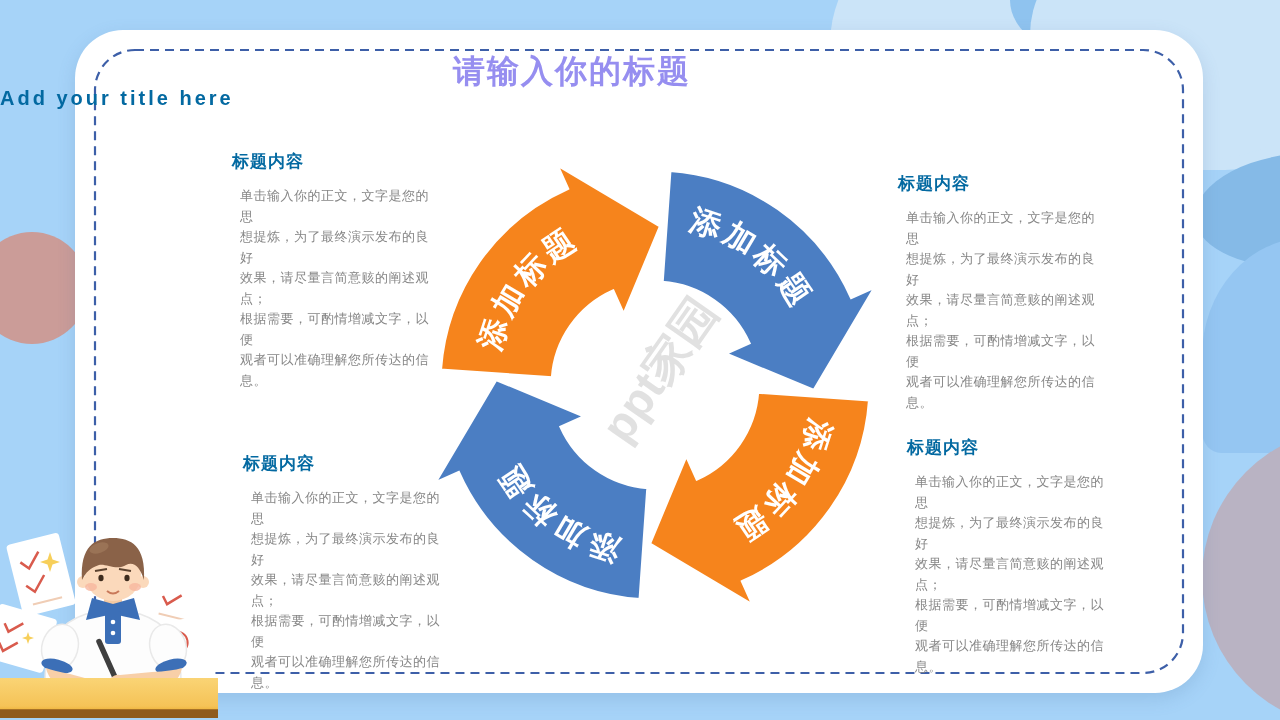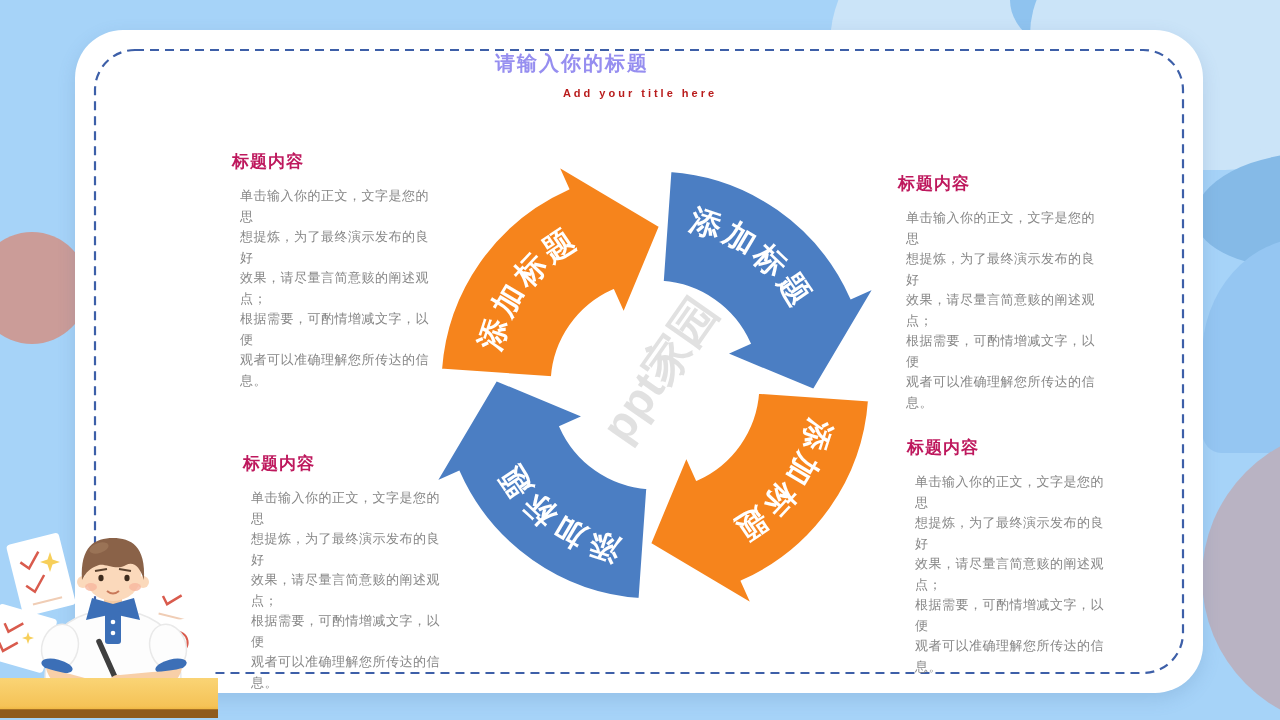--- a/index.html
+++ b/index.html
@@ -14,26 +14,26 @@
   .bg-wave-right1{left:1195px;top:152px;width:220px;height:115px;background:#85BAE7;border-radius:60% 0 0 45%;}
   .bg-wave-right2{left:1202px;top:238px;width:190px;height:215px;background:#95C6F2;border-radius:55% 0 0 10%;}
   .bg-pink-circle{left:-24px;top:232px;width:112px;height:112px;background:#CB9C98;border-radius:50%;}
   .bg-gray-circle{left:1202px;top:428px;width:300px;height:300px;background:#B9B3C3;border-radius:50%;}
   
   .card{left:75px;top:30px;width:1128px;height:663px;background:#FFFFFF;border-radius:48px;
         box-shadow:0 6px 18px rgba(70,110,160,.18);}
   .dash-svg{left:75px;top:30px;}
   
   .title-zh{left:0;top:50px;width:1144px;text-align:center;color:#968EF0;
-            font-size:20px;font-weight:bold;letter-spacing:2px;}
-  .title-en{left:0;top:87px;width:1280px;text-align:center;color:#b91c1c;
-            font-size:11px;font-weight:bold;letter-spacing:3px;}
+            font-size:32px;font-weight:bold;letter-spacing:2px;}
+  .title-en{left:0;top:87px;width:1280px;text-align:left;color:#0369a1;
+            font-size:20px;font-weight:bold;letter-spacing:3px;}
   
   .block{width:215px;}
-  .block h3{margin:0 0 13px 0;font-size:17px;font-weight:bold;color:#be185d;letter-spacing:1px;}
+  .block h3{margin:0 0 13px 0;font-size:17px;font-weight:bold;color:#0369a1;letter-spacing:1px;}
   .block p{margin:8px;font-size:13px;line-height:20.5px;color:#868686;letter-spacing:.5px;white-space:pre-line;}
   .block-tl{left:232px;top:150px;}
   .block-tr{left:898px;top:172px;}
   .block-bl{left:243px;top:452px;}
   .block-br{left:907px;top:436px;}
   
   .cycle{left:395px;top:125px;width:520px;height:520px;}
   .cycle text{font-family:"Liberation Sans","DejaVu Sans",sans-serif;font-weight:bold;
               font-size:31px;fill:#ffffff;letter-spacing:4px;}
   

